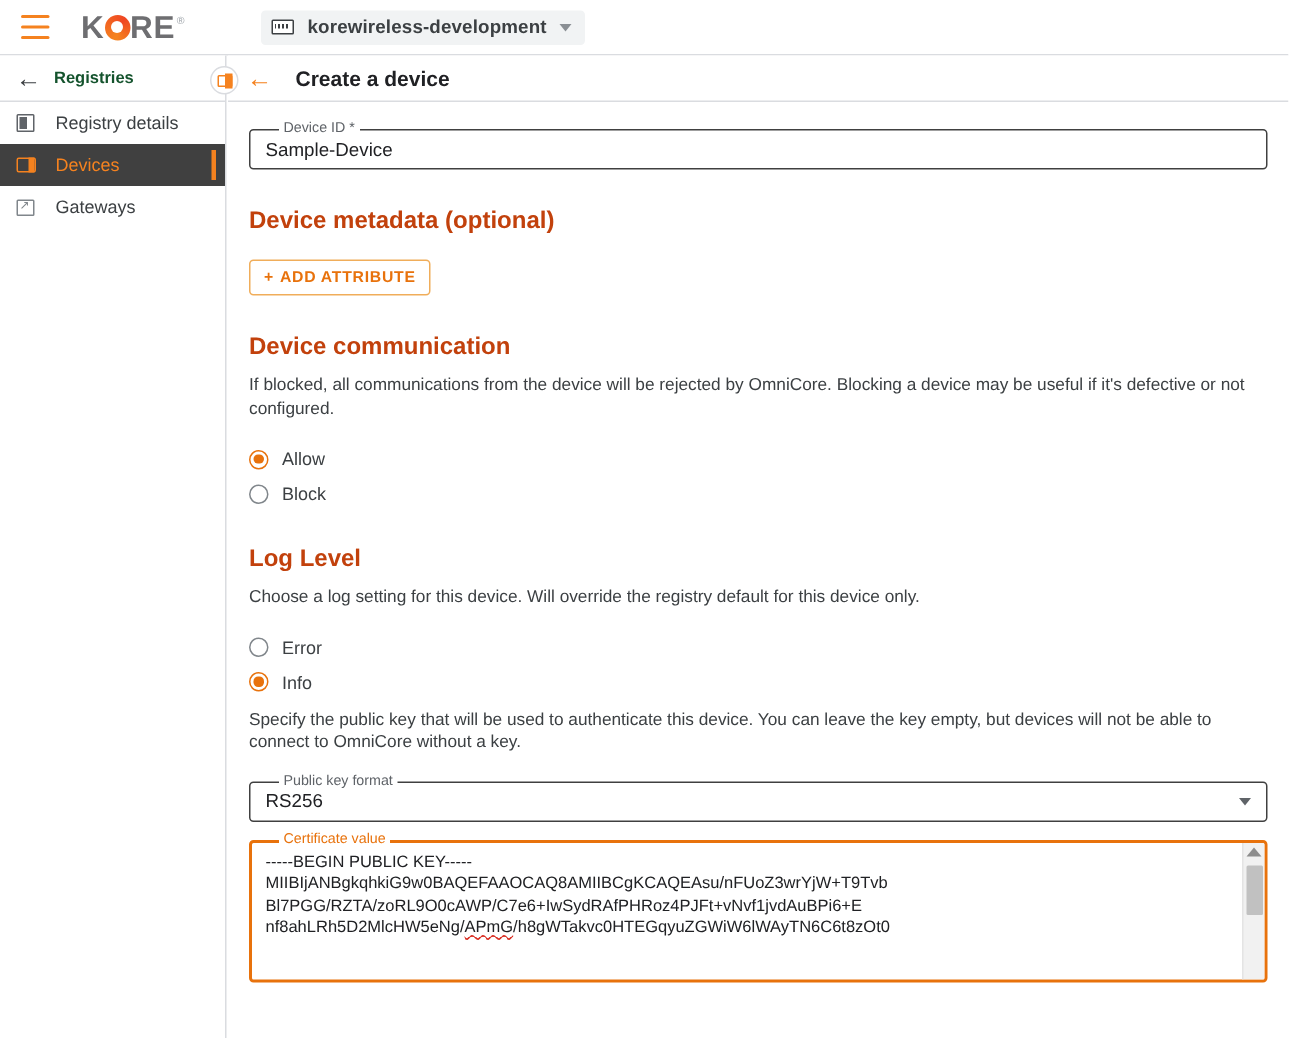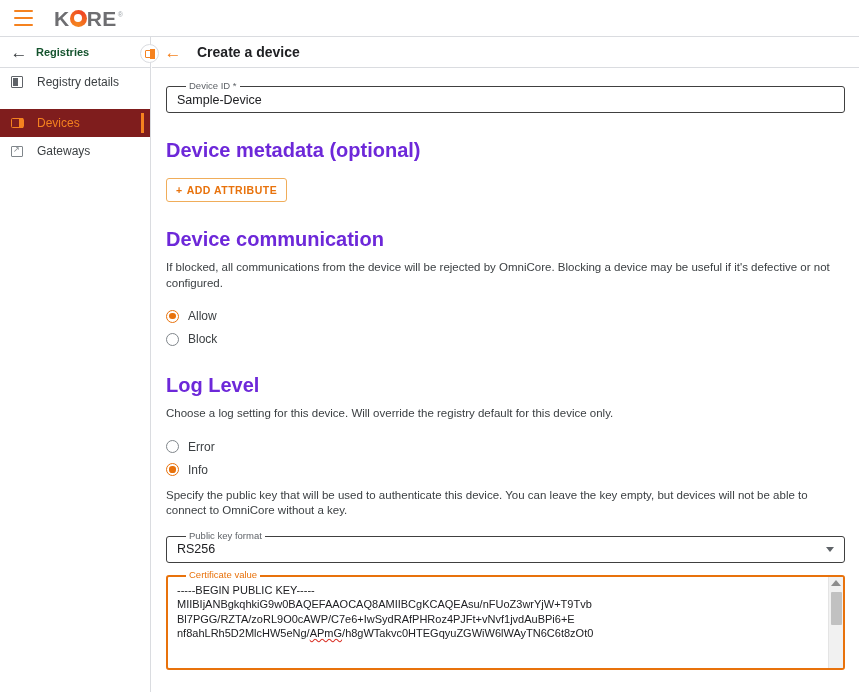--- a/index.html
+++ b/index.html
@@ -96,21 +96,21 @@
     content: ""; position: absolute; right: -1.4px; top: -1.4px;
     width: 5px; height: 9.8px; background: #f5821f;
   }
 
   .nav-item {
     display: flex; align-items: center; height: 28px; padding-left: 6px;
     cursor: pointer; position: relative;
   }
   .nav-item .nav-icon { width: 22px; display: flex; align-items: center; justify-content: center; flex: none; }
   .nav-item .nav-label { font-size: 12px; color: #3c4043; margin-left: 9px; }
-  .nav-item.active { background: #7f1d1d; margin-top: 13px; }
+  .nav-item.active { background: #404040; }
   .nav-item.active .nav-label { color: #f5821f; }
   .nav-item.active::after {
     content: ""; position: absolute; right: 6px; top: 4px;
     width: 3px; height: 20px; background: #f5821f;
   }
 
   .ico-registry { width: 12px; height: 12px; border: 1.6px solid #5f6368; border-radius: 1px; position: relative; }
   .ico-registry::after { content: ""; position: absolute; left: 1.2px; top: 1.2px; width: 5px; height: 7.6px; background: #5f6368; }
   .ico-device { width: 13px; height: 10px; border: 1.6px solid #f5821f; border-radius: 1.5px; position: relative; }
   .ico-device::after { content: ""; position: absolute; right: -0.8px; top: -0.8px; width: 4px; height: 9.8px; background: #f5821f; }
@@ -140,21 +140,21 @@
   }
   .field-legend.accent { color: #e8720c; }
   .field-value { font-size: 12.5px; color: #202124; }
   .sel-caret {
     margin-left: auto; width: 0; height: 0;
     border-left: 4.5px solid transparent; border-right: 4.5px solid transparent;
     border-top: 5px solid #5f6368;
   }
 
   h2.section {
-    font-size: 20px; font-weight: bold; color: #6d28d9;
+    font-size: 16px; font-weight: bold; color: #c2410c;
     margin: 26px 0 0 0;
   }
   p.helper { font-size: 11.5px; color: #3c4043; margin: 9px 0 0 0; line-height: 1.35; }
 
   .attr-btn {
     margin-top: 16px; display: inline-flex; align-items: center; gap: 4px;
     border: 1px solid #f0ad5a; border-radius: 3px; background: #fff;
     color: #e8720c; font-size: 10.5px; font-weight: bold; letter-spacing: .5px;
     padding: 5px 9px; cursor: pointer;
   }
@@ -205,20 +205,25 @@
         <span></span>
     </div>
     <div class="logo">
       <span class="logo-text">
         <span>K</span>
         <span class="logo-o"></span>
         <span>RE</span>
       </span>
       <span class="logo-reg">®</span>
     </div>
+    <div class="project-chip">
+      <span class="chip-icon"></span>
+      <span class="chip-label">korewireless-development</span>
+      <span class="chip-caret"></span>
+    </div>
   </div>
 
   <div class="sidebar">
     <div class="sidebar-head">
       <span class="back-arrow-dark">←</span>
       <span class="sidebar-title">Registries</span>
     </div>
 
     <div class="nav-item">
       <span class="nav-icon">

